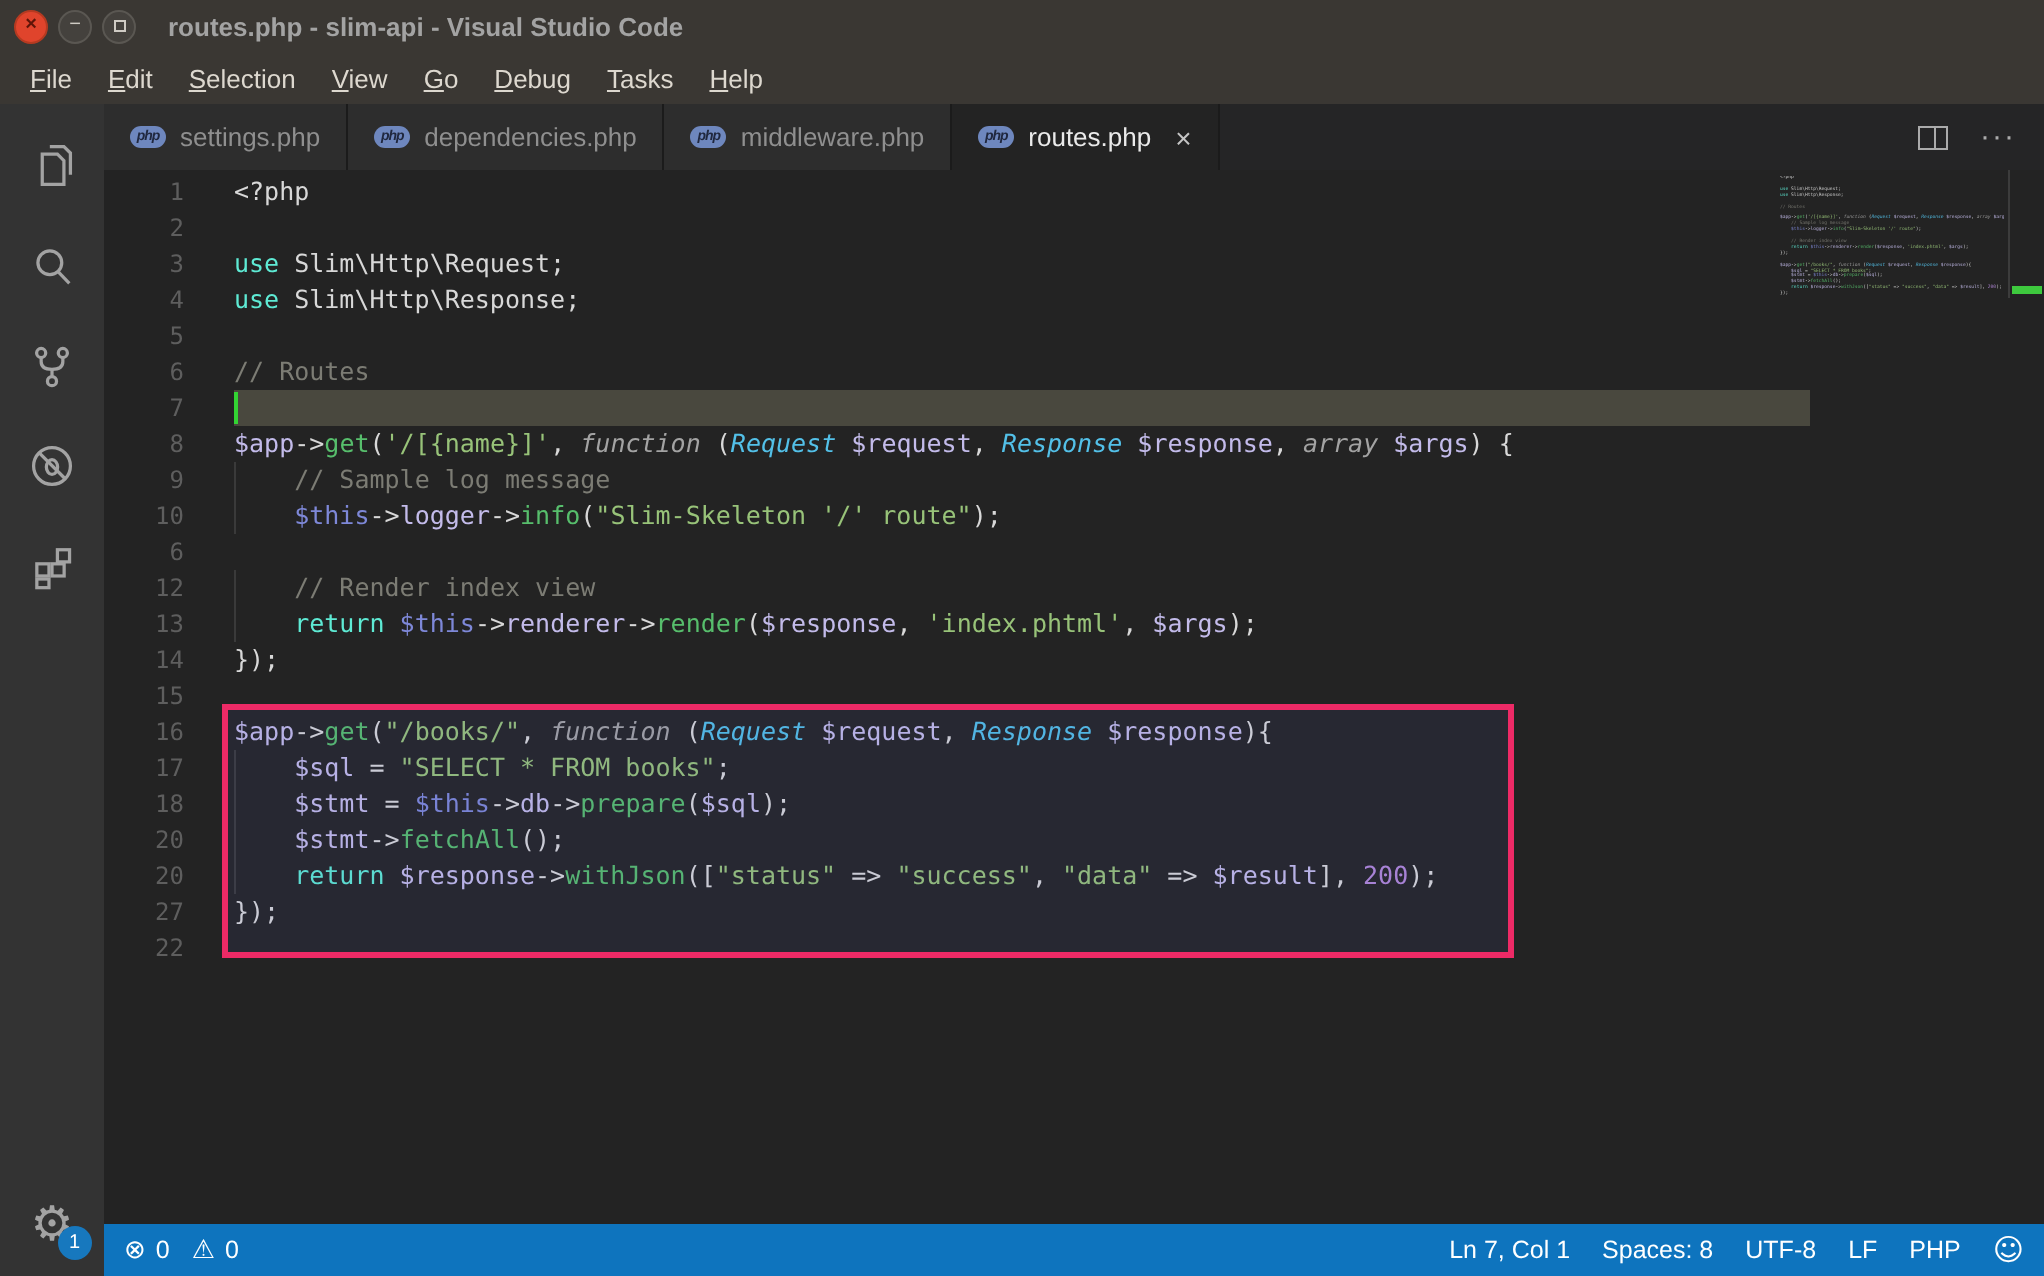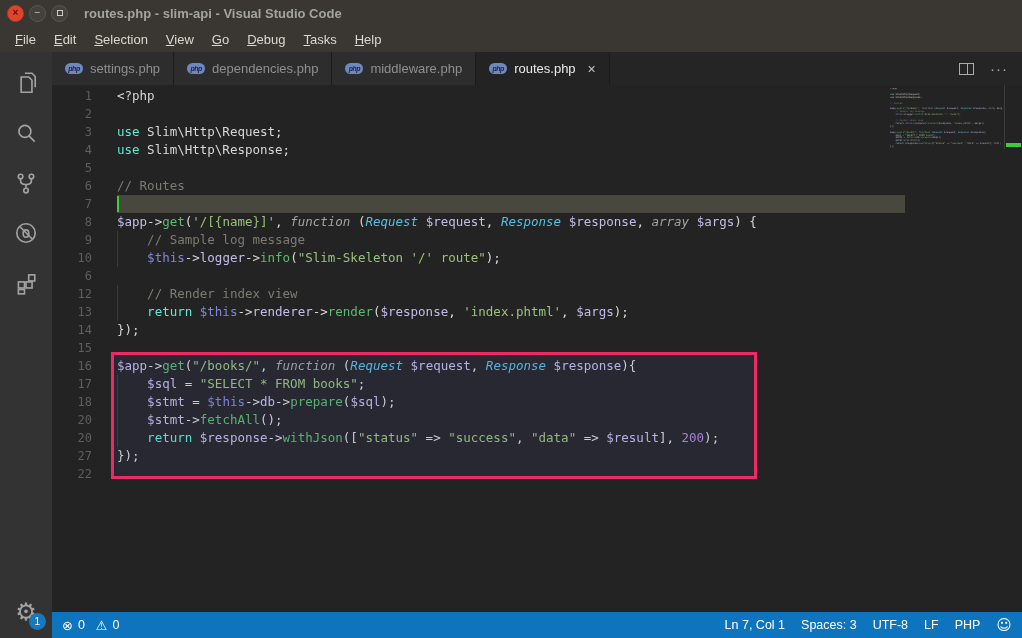--- a/index.html
+++ b/index.html
@@ -295,21 +295,21 @@
         <div class="sb-left">
           <span class="sb-item">
             <span class="sb-icon">⊗</span>
             <span>0</span>
             <span class="sb-icon" style="margin-left:6px;">⚠</span>
             <span>0</span>
           </span>
         </div>
         <div class="sb-right">
           <span class="sb-item">Ln 7, Col 1</span>
-          <span class="sb-item">Spaces: 3</span>
+          <span class="sb-item">Spaces: 8</span>
           <span class="sb-item">UTF-8</span>
           <span class="sb-item">LF</span>
           <span class="sb-item">PHP</span>
           <span class="smiley">☺</span>
         </div>
       </div>
     </div>
   </div>
 </div>
 

